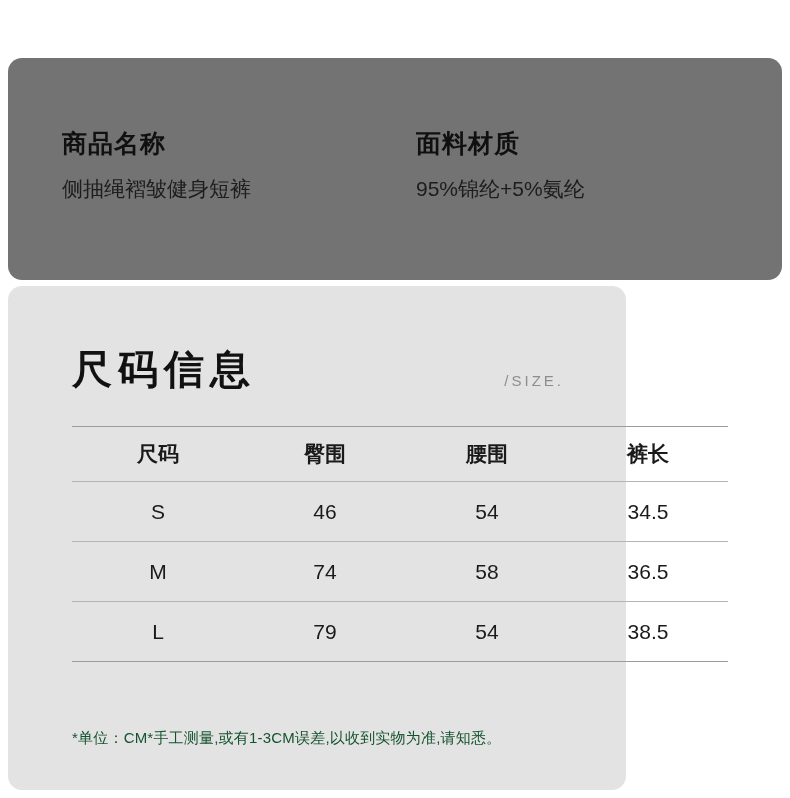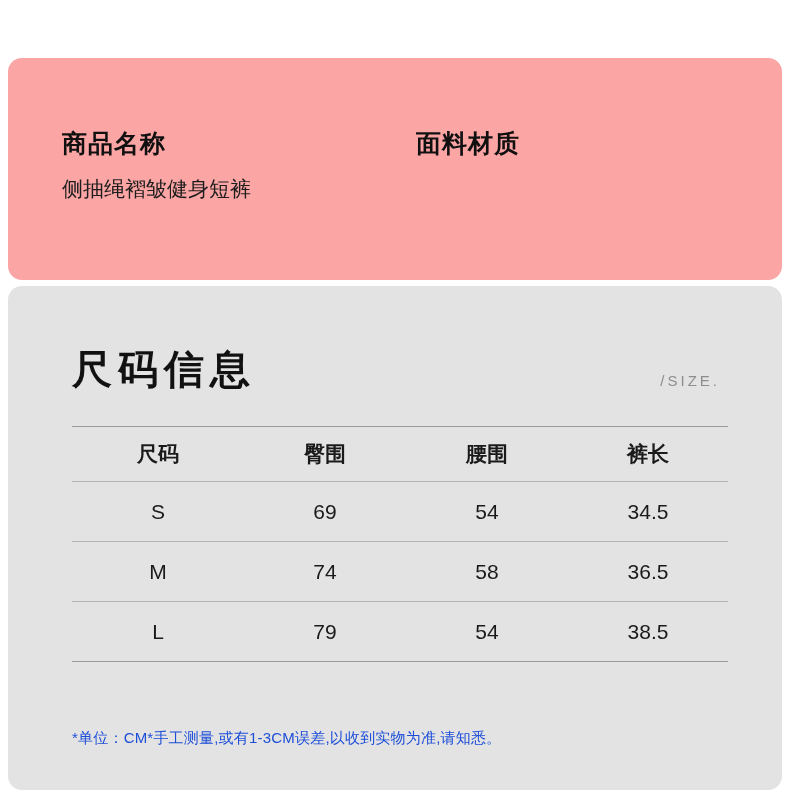--- a/index.html
+++ b/index.html
@@ -22,21 +22,21 @@
     box-sizing: border-box;
   }
 
   
   .info-card {
     position: absolute;
     left: 8px;
     top: 58px;
     width: 774px;
     height: 222px;
-    background: #fca5a5;
+    background: #737373;
     border-radius: 14px;
     box-sizing: border-box;
   }
 
   .info-col {
     position: absolute;
     top: 70px;
   }
   .info-col.left  { left: 54px; }
   .info-col.right { left: 408px; }
@@ -57,21 +57,21 @@
     line-height: 1.2;
     white-space: nowrap;
     text-align: right;
   }
 
   
   .size-card {
     position: absolute;
     left: 8px;
     top: 286px;
-    width: 774px;
+    width: 618px;
     height: 504px;
     background: #e3e3e3;
     border-radius: 14px;
     box-sizing: border-box;
     text-decoration: underline;
   }
 
   .size-heading {
     position: absolute;
     left: 64px;
@@ -130,38 +130,39 @@
   .size-table col.c0 { width: 172px; }
   .size-table col.c1 { width: 162px; }
   .size-table col.c2 { width: 162px; }
   .size-table col.c3 { width: 160px; }
 
   .size-note {
     position: absolute;
     left: 64px;
     top: 443px;
     font-size: 15px;
-    color: #1d4ed8;
+    color: #14532d;
     letter-spacing: 0.2px;
     white-space: nowrap;
     text-align: center;
   }
 </style>
 </head>
 <body>
 
 <div class="page">
 
   <div class="info-card">
     <div class="info-col left">
       <div class="info-title">商品名称</div>
       <div class="info-value">侧抽绳褶皱健身短裤</div>
     </div>
     <div class="info-col right">
       <div class="info-title">面料材质</div>
+      <div class="info-value">95%锦纶+5%氨纶</div>
     </div>
   </div>
 
   <div class="size-card">
     <div class="size-heading">尺码信息</div>
     <div class="size-heading-sub">/SIZE.</div>
 
     <table class="size-table">
       <colgroup>
         <col class="c0">
@@ -173,21 +174,21 @@
         <tr>
           <th>尺码</th>
           <th>臀围</th>
           <th>腰围</th>
           <th>裤长</th>
         </tr>
       </thead>
       <tbody>
         <tr>
           <td>S</td>
-          <td>69</td>
+          <td>46</td>
           <td>54</td>
           <td>34.5</td>
         </tr>
         <tr>
           <td>M</td>
           <td>74</td>
           <td>58</td>
           <td>36.5</td>
         </tr>
         <tr>

